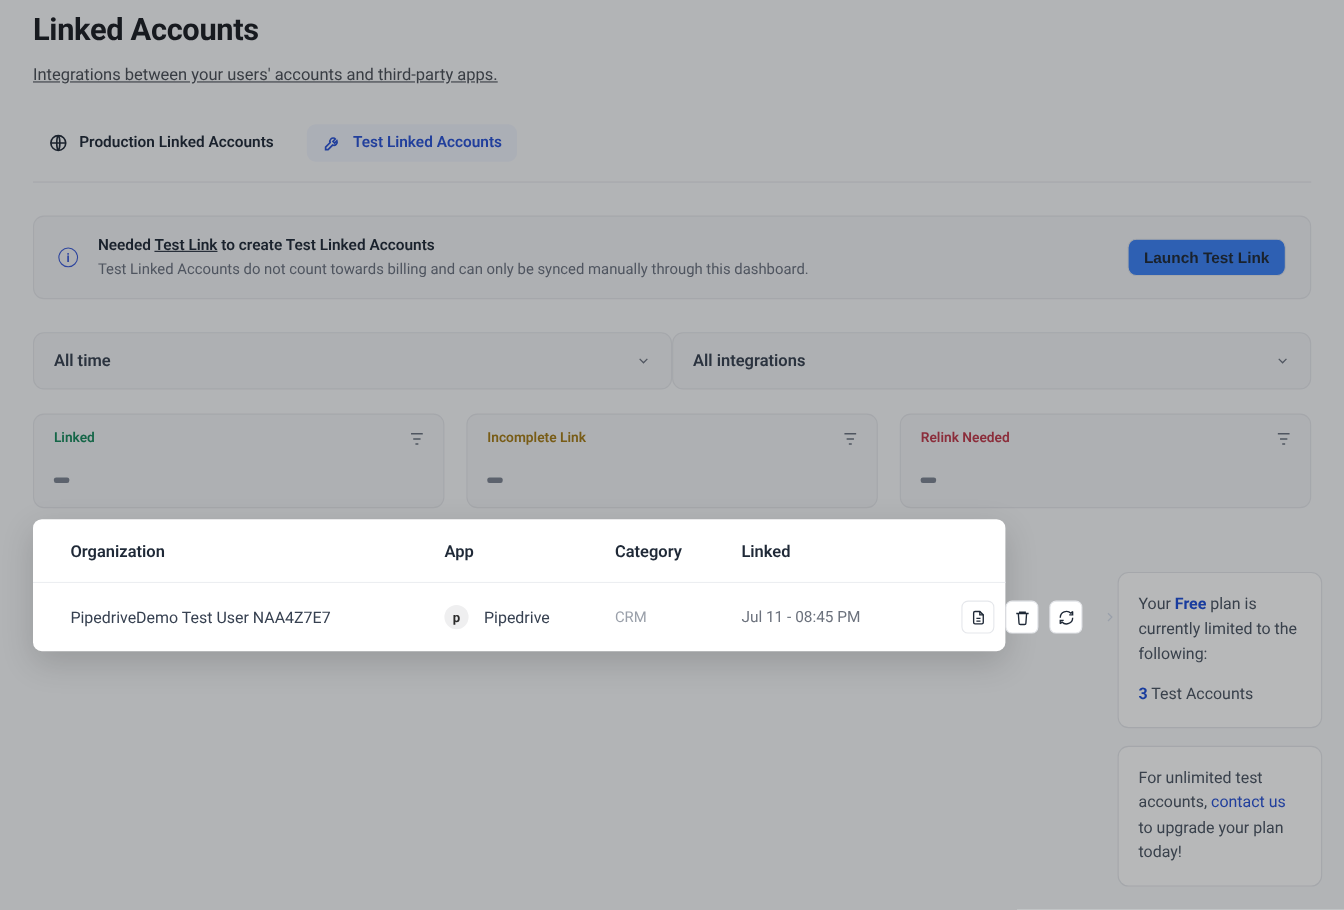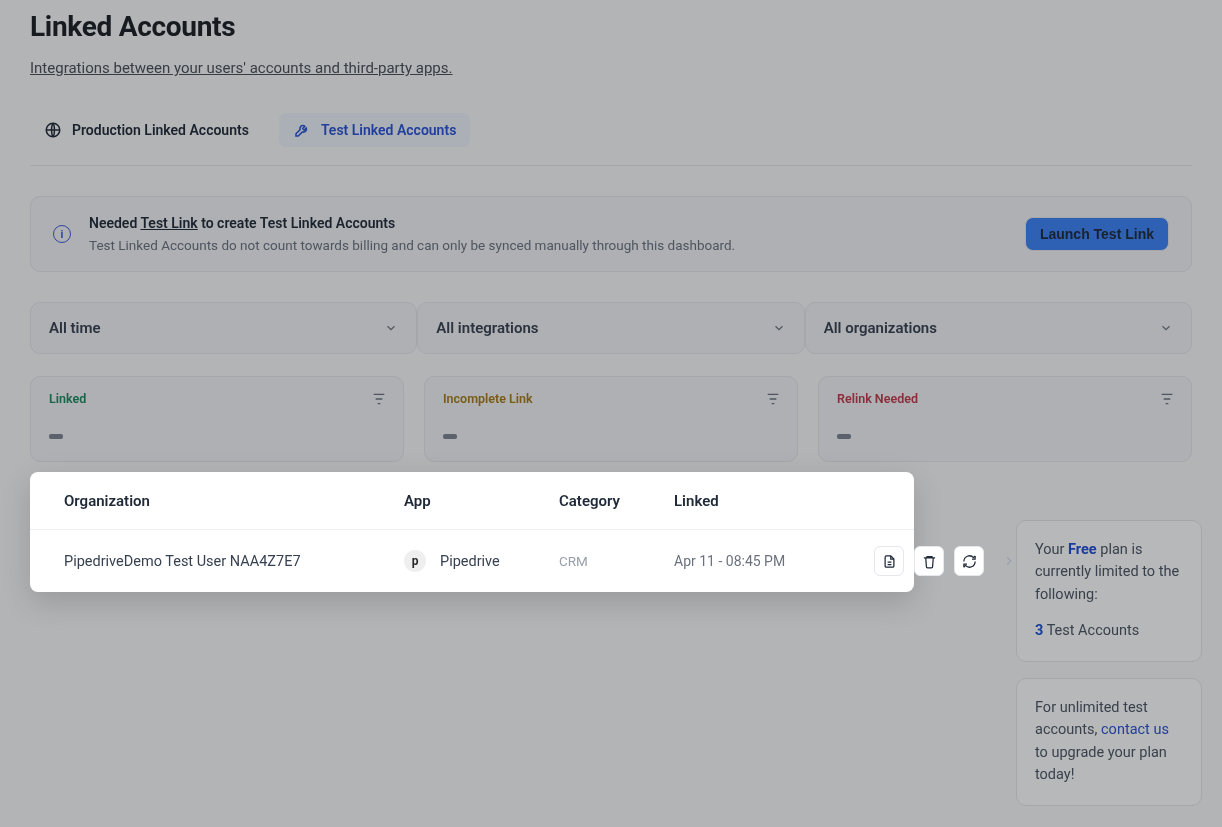--- a/index.html
+++ b/index.html
@@ -280,26 +280,20 @@
       <svg class="chev" viewBox="0 0 24 24" fill="none" stroke="#6b7280" stroke-width="2">
           <polyline points="6 9 12 15 18 9"></polyline>
         </svg>
     </div>
     <div class="filter">
       <span>All integrations</span>
       <svg class="chev" viewBox="0 0 24 24" fill="none" stroke="#6b7280" stroke-width="2">
           <polyline points="6 9 12 15 18 9"></polyline>
         </svg>
     </div>
-    <div class="filter">
-      <span>All organizations</span>
-      <svg class="chev" viewBox="0 0 24 24" fill="none" stroke="#6b7280" stroke-width="2">
-          <polyline points="6 9 12 15 18 9"></polyline>
-        </svg>
-    </div>
   </div>
 
   <div class="status-cards">
     <div class="status-card linked">
       <div class="label">Linked</div>
       <div class="dash"></div>
       <svg class="filter-icon" viewBox="0 0 24 24" fill="none" stroke="currentColor" stroke-width="2">
           <path d="M4 5h16M7 12h10M10 19h4"></path>
         </svg>
     </div>
@@ -327,21 +321,21 @@
       <div>Linked</div>
       <div></div>
     </div>
     <div class="trow">
       <div>PipedriveDemo Test User NAA4Z7E7</div>
       <div class="app-cell">
         <span class="app-logo">p</span>
         <span>Pipedrive</span>
       </div>
       <div class="cat">CRM</div>
-      <div class="linked-date">Apr 11 - 08:45 PM</div>
+      <div class="linked-date">Jul 11 - 08:45 PM</div>
       <div class="row-actions">
         <span class="icon-btn">
           <svg viewBox="0 0 24 24" fill="none" stroke="currentColor" stroke-width="2">
               <path d="M14 3H7a2 2 0 0 0-2 2v14a2 2 0 0 0 2 2h10a2 2 0 0 0 2-2V8z"></path>
               <path d="M14 3v5h5M9 13h6M9 17h6"></path>
             </svg>
         </span>
         <span class="icon-btn">
           <svg viewBox="0 0 24 24" fill="none" stroke="currentColor" stroke-width="2">
               <path d="M3 6h18M8 6V4h8v2M6 6l1 14a2 2 0 0 0 2 2h6a2 2 0 0 0 2-2l1-14"></path>

